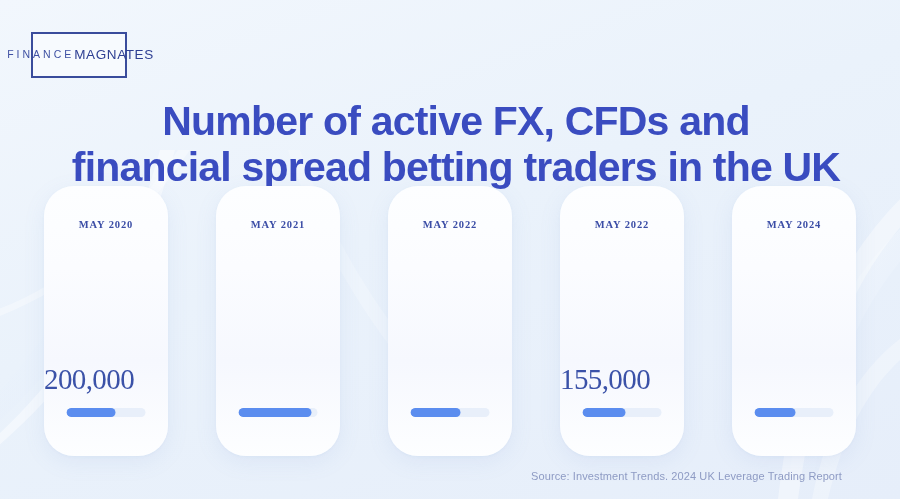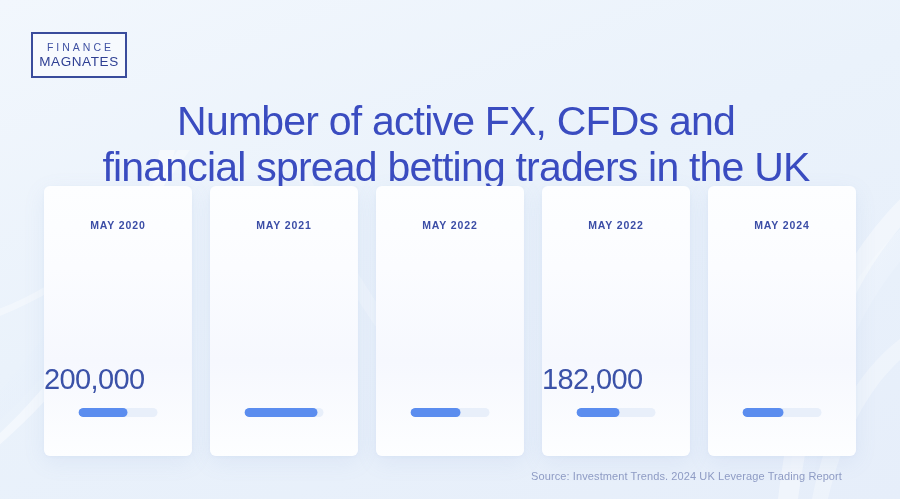--- a/index.html
+++ b/index.html
@@ -38,21 +38,21 @@
   
   .logo-box {
     position: absolute;
     left: 31px;
     top: 32px;
     width: 96px;
     height: 46px;
     border: 2px solid #3a4c9c;
     background: #f7fafe;
     display: flex;
-    flex-direction: column;
+    flex-direction: row;
     align-items: center;
     justify-content: center;
     box-sizing: border-box;
   }
   .logo-top {
     font-size: 10.5px;
     letter-spacing: 3.0px;
     color: #3f51a3;
     font-weight: 400;
     line-height: 1.25;
@@ -67,21 +67,21 @@
   }
 
   
   .title {
     position: absolute;
     left: 50px;
     top: 72px;
     width: 812px;
     text-align: center;
     color: #3a4cc0;
-    font-weight: 400;
+    font-weight: 700;
     font-size: 41px;
     line-height: 1.12;
     letter-spacing: -0.8px;
   }
   .title-line {
     display: block;
     white-space: nowrap;
   }
 
   
@@ -89,28 +89,29 @@
     position: absolute;
     left: 44px;
     top: 186px;
     width: 812px;
     height: 270px;
     display: flex;
     justify-content: space-between;
   }
   .card {
     position: relative;
-    width: 148px;
+    width: 124px;
     height: 270px;
-    border-radius: 6px;
+    border-radius: 30px;
     background: linear-gradient(180deg, #fdfeff 0%, #fbfcff 30%, #f6f8fe 65%, #fdfeff 100%);
     box-shadow: 0 6px 22px rgba(120, 150, 210, 0.10),
                 0 1px 3px rgba(120, 150, 210, 0.06);
     box-sizing: border-box;
     overflow: hidden;
+    font-family: Liberation Serif, serif;
   }
   .card-label {
     position: absolute;
     top: 33px;
     left: 0;
     width: 100%;
     text-align: center;
     font-size: 10.5px;
     font-weight: 700;
     letter-spacing: 0.9px;
@@ -205,21 +206,21 @@
 
     <div class="card">
       <div class="card-label">MAY 2022</div>
       <div class="card-bar-track">
         <div class="card-bar-fill" style="width: 63%;"></div>
       </div>
     </div>
 
     <div class="card">
       <div class="card-label">MAY 2022</div>
-      <div class="card-value">182,000</div>
+      <div class="card-value">155,000</div>
       <div class="card-bar-track">
         <div class="card-bar-fill" style="width: 55%;"></div>
       </div>
     </div>
 
     <div class="card">
       <div class="card-label">MAY 2024</div>
       <div class="card-bar-track">
         <div class="card-bar-fill" style="width: 52%;"></div>
       </div>

